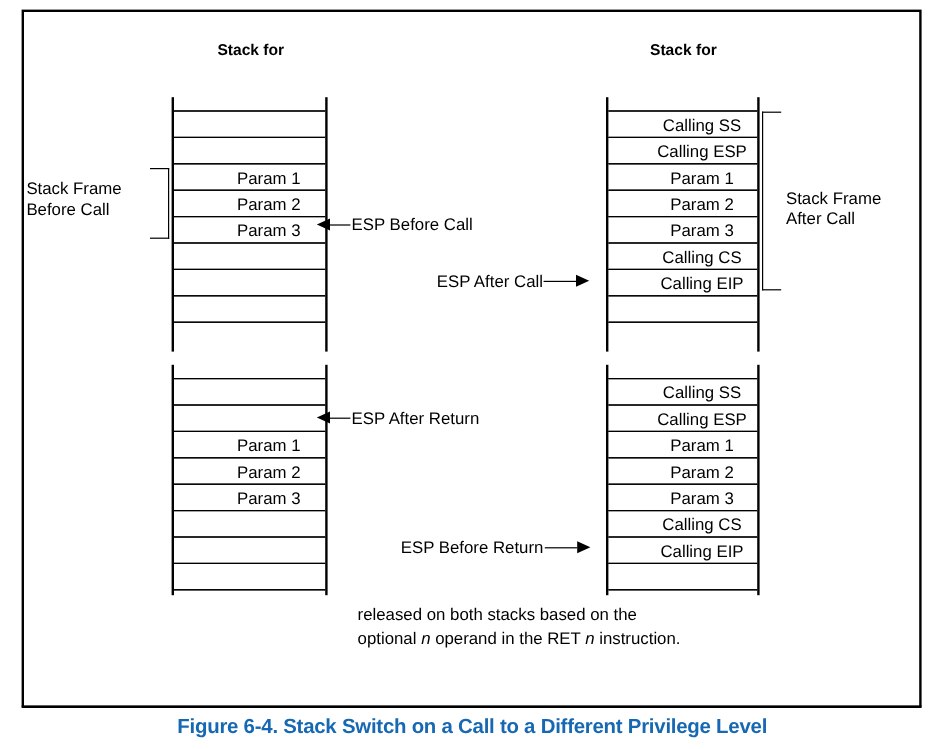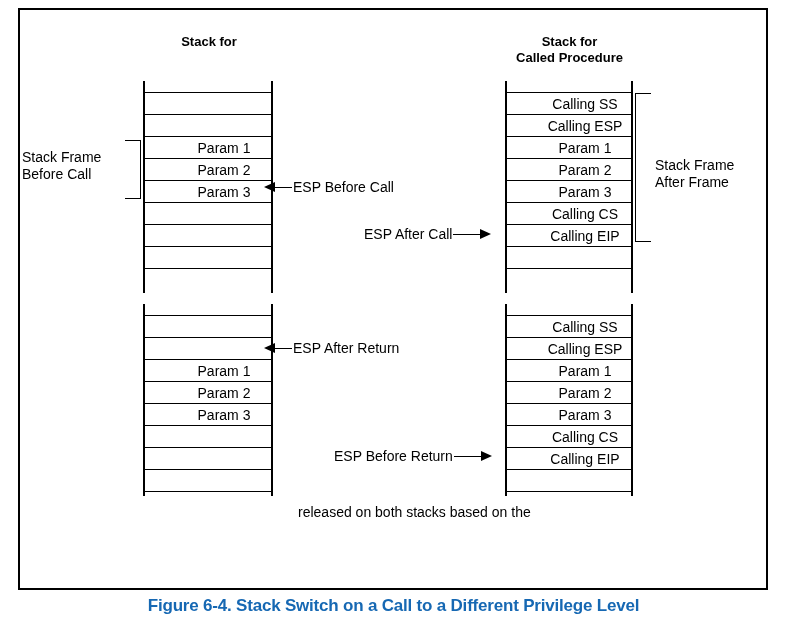--- a/index.html
+++ b/index.html
@@ -186,40 +186,39 @@
 </div>
 
 <div class="esp" style="left:264px; top:180px;">
   <div class="head lt"></div>
   <div class="shaft" style="width:17px;"></div>
   <div class="txt">ESP Before Call</div>
 </div>
 
 <div class="stack-title" style="left:497px; top:34px; width:145px;">
   <div>Stack for</div>
-  <div>Called Procedure</div>
 </div>
 
 <div class="stack" id="stack-called-top" style="left:505px; top:81px; width:128px; height:212px;">
   <div class="row cap"></div>
   <div class="row">Calling SS</div>
   <div class="row">Calling ESP</div>
   <div class="row">Param 1</div>
   <div class="row">Param 2</div>
   <div class="row">Param 3</div>
   <div class="row">Calling CS</div>
   <div class="row">Calling EIP</div>
   <div class="row"></div>
   <div class="row capbot"></div>
 </div>
 
 <div class="bracket right" style="left:635px; top:93px; width:16px; height:149px;"></div>
 <div class="side-label" style="left:655px; top:157px;">
   <div>Stack Frame</div>
-  <div>After Frame</div>
+  <div>After Call</div>
 </div>
 
 <div class="esp" style="left:363px; top:227px;">
   <div class="txt">ESP After Call</div>
   <div class="shaft" style="width:27px;"></div>
   <div class="head rt"></div>
 </div>
 
 <div class="stack" id="stack-calling-bottom" style="left:143px; top:304px; width:130px; height:192px;">
   <div class="row cap"></div>
@@ -254,16 +253,17 @@
 </div>
 
 <div class="esp" style="left:333px; top:449px;">
   <div class="txt">ESP Before Return</div>
   <div class="shaft" style="width:27px;"></div>
   <div class="head rt"></div>
 </div>
 
 <div id="note">
   <div class="ind">released on both stacks based on the</div>
+  <div class="ind"><span>optional </span><i>n</i><span> operand in the RET </span><i>n</i><span> instruction.</span></div>
 </div>
 
 <div id="caption-rule"></div>
 <div id="caption">Figure 6-4.  Stack Switch on a Call to a Different Privilege Level</div>
 
 </body></html>

